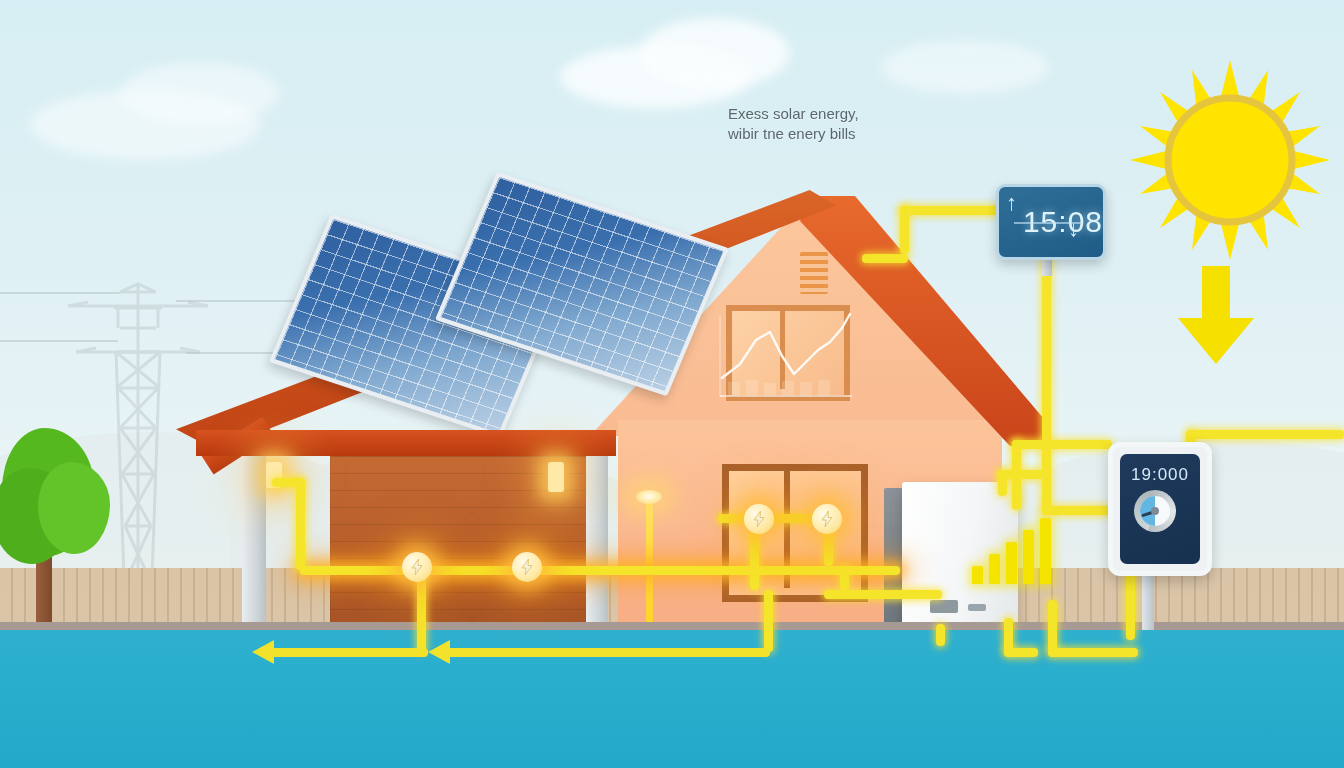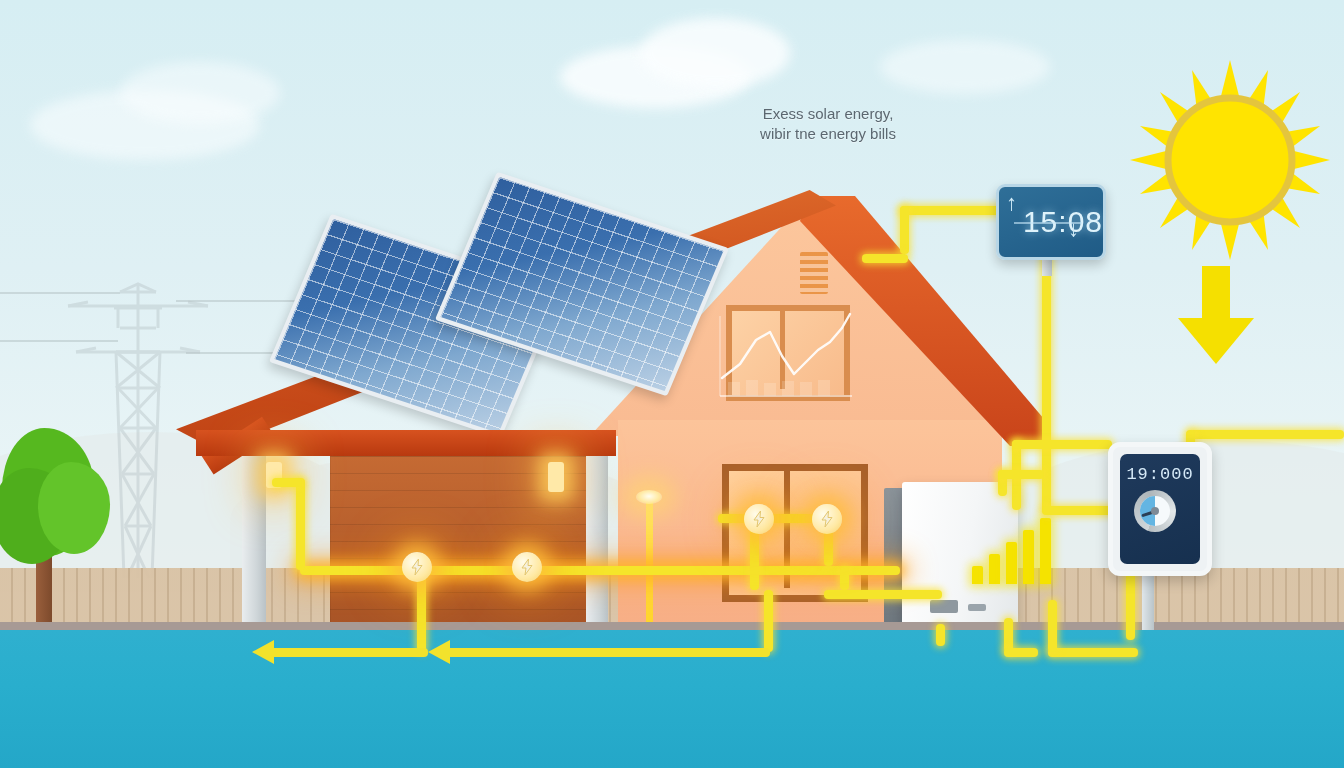--- a/index.html
+++ b/index.html
@@ -94,21 +94,21 @@
     background:linear-gradient(160deg,#2f6f98,#1f5b86);
     border:3px solid #b8d6e6;box-shadow:0 5px 12px rgba(0,0,0,.2);
     display:flex;align-items:center;justify-content:flex-end;}
   .meter-a-val{color:#dff3fb;font-size:30px;letter-spacing:1px;
     text-shadow:0 0 8px rgba(190,230,250,.7);}
   .meter-pole{position:absolute;background:linear-gradient(90deg,#dfe6ea,#b9c4c9);}
 
   .meter-b{position:absolute;border-radius:12px;background:#eef2f4;
     border:5px solid #f4f7f8;box-shadow:0 5px 14px rgba(0,0,0,.2);padding:6px;}
   .meter-b-screen{position:absolute;inset:7px;border-radius:7px;
-    background:linear-gradient(160deg,#1f3a5c,#16304f);font-family:Liberation Mono, monospace;}
+    background:linear-gradient(160deg,#1f3a5c,#16304f);}
   .meter-b-val{position:absolute;top:11px;left:0;right:0;text-align:center;
     color:#d5e9f7;font-size:17px;letter-spacing:1px;}
   .gauge-outer{position:absolute;border-radius:50%;
     background:conic-gradient(from 200deg,#cfd6da,#aeb6ba 40%,#e3e8ea 70%,#b6bec2);}
   .gauge-inner{position:absolute;border-radius:50%;background:#f6fafc;overflow:hidden;}
   .gauge-blue{position:absolute;left:0;top:0;width:50%;height:100%;
     background:#49a8dd;opacity:.85;}
   .gauge-needle{position:absolute;background:#2b3f55;border-radius:2px;transform-origin:100% 50%;}
   .gauge-hub{position:absolute;border-radius:50%;background:#7d8a96;}
 
@@ -119,21 +119,21 @@
   .inv-led{position:absolute;border-radius:2px;background:#9aa4ab;}
   .bars{position:absolute;display:flex;align-items:flex-end;gap:6px;}
   .bar{width:11px;background:#f5e300;border-radius:2px 2px 0 0;
     box-shadow:0 0 10px 3px rgba(245,227,0,.6);}
 
   
   .chart-ovl{position:absolute;pointer-events:none;}
 
   
   .label{position:absolute;color:#5b6770;font-size:15px;line-height:20px;
-    text-align:center;text-shadow:0 1px 1px rgba(255,255,255,.5);}
+    text-shadow:0 1px 1px rgba(255,255,255,.5);}
 </style>
 </head>
 <body>
 
 <div id="scene">
 
   <div class="abs" style="left:0;top:0;width:1344px;height:640px;"></div>
 
   <div class="cloud" style="left:560px;top:46px;width:190px;height:62px;"></div>
   <div class="cloud" style="left:640px;top:18px;width:150px;height:70px;"></div>
@@ -377,16 +377,16 @@
       </g>
       <circle cx="100" cy="100" r="62" fill="#ffe400" stroke="#e4c53d" stroke-width="7"></circle>
     </svg>
   </div>
 
   <div class="arrow-shaft" style="left:1202px;top:266px;width:28px;height:56px;"></div>
   <div class="arrow-head" style="left:1178px;top:318px;"></div>
 
   <div class="label" style="left:728px;top:104px;width:200px;">
     <div>Exess solar energy,</div>
-    <div>wibir tne energy bills</div>
+    <div>wibir tne enery bills</div>
   </div>
 
 </div>
 
 </body></html>

